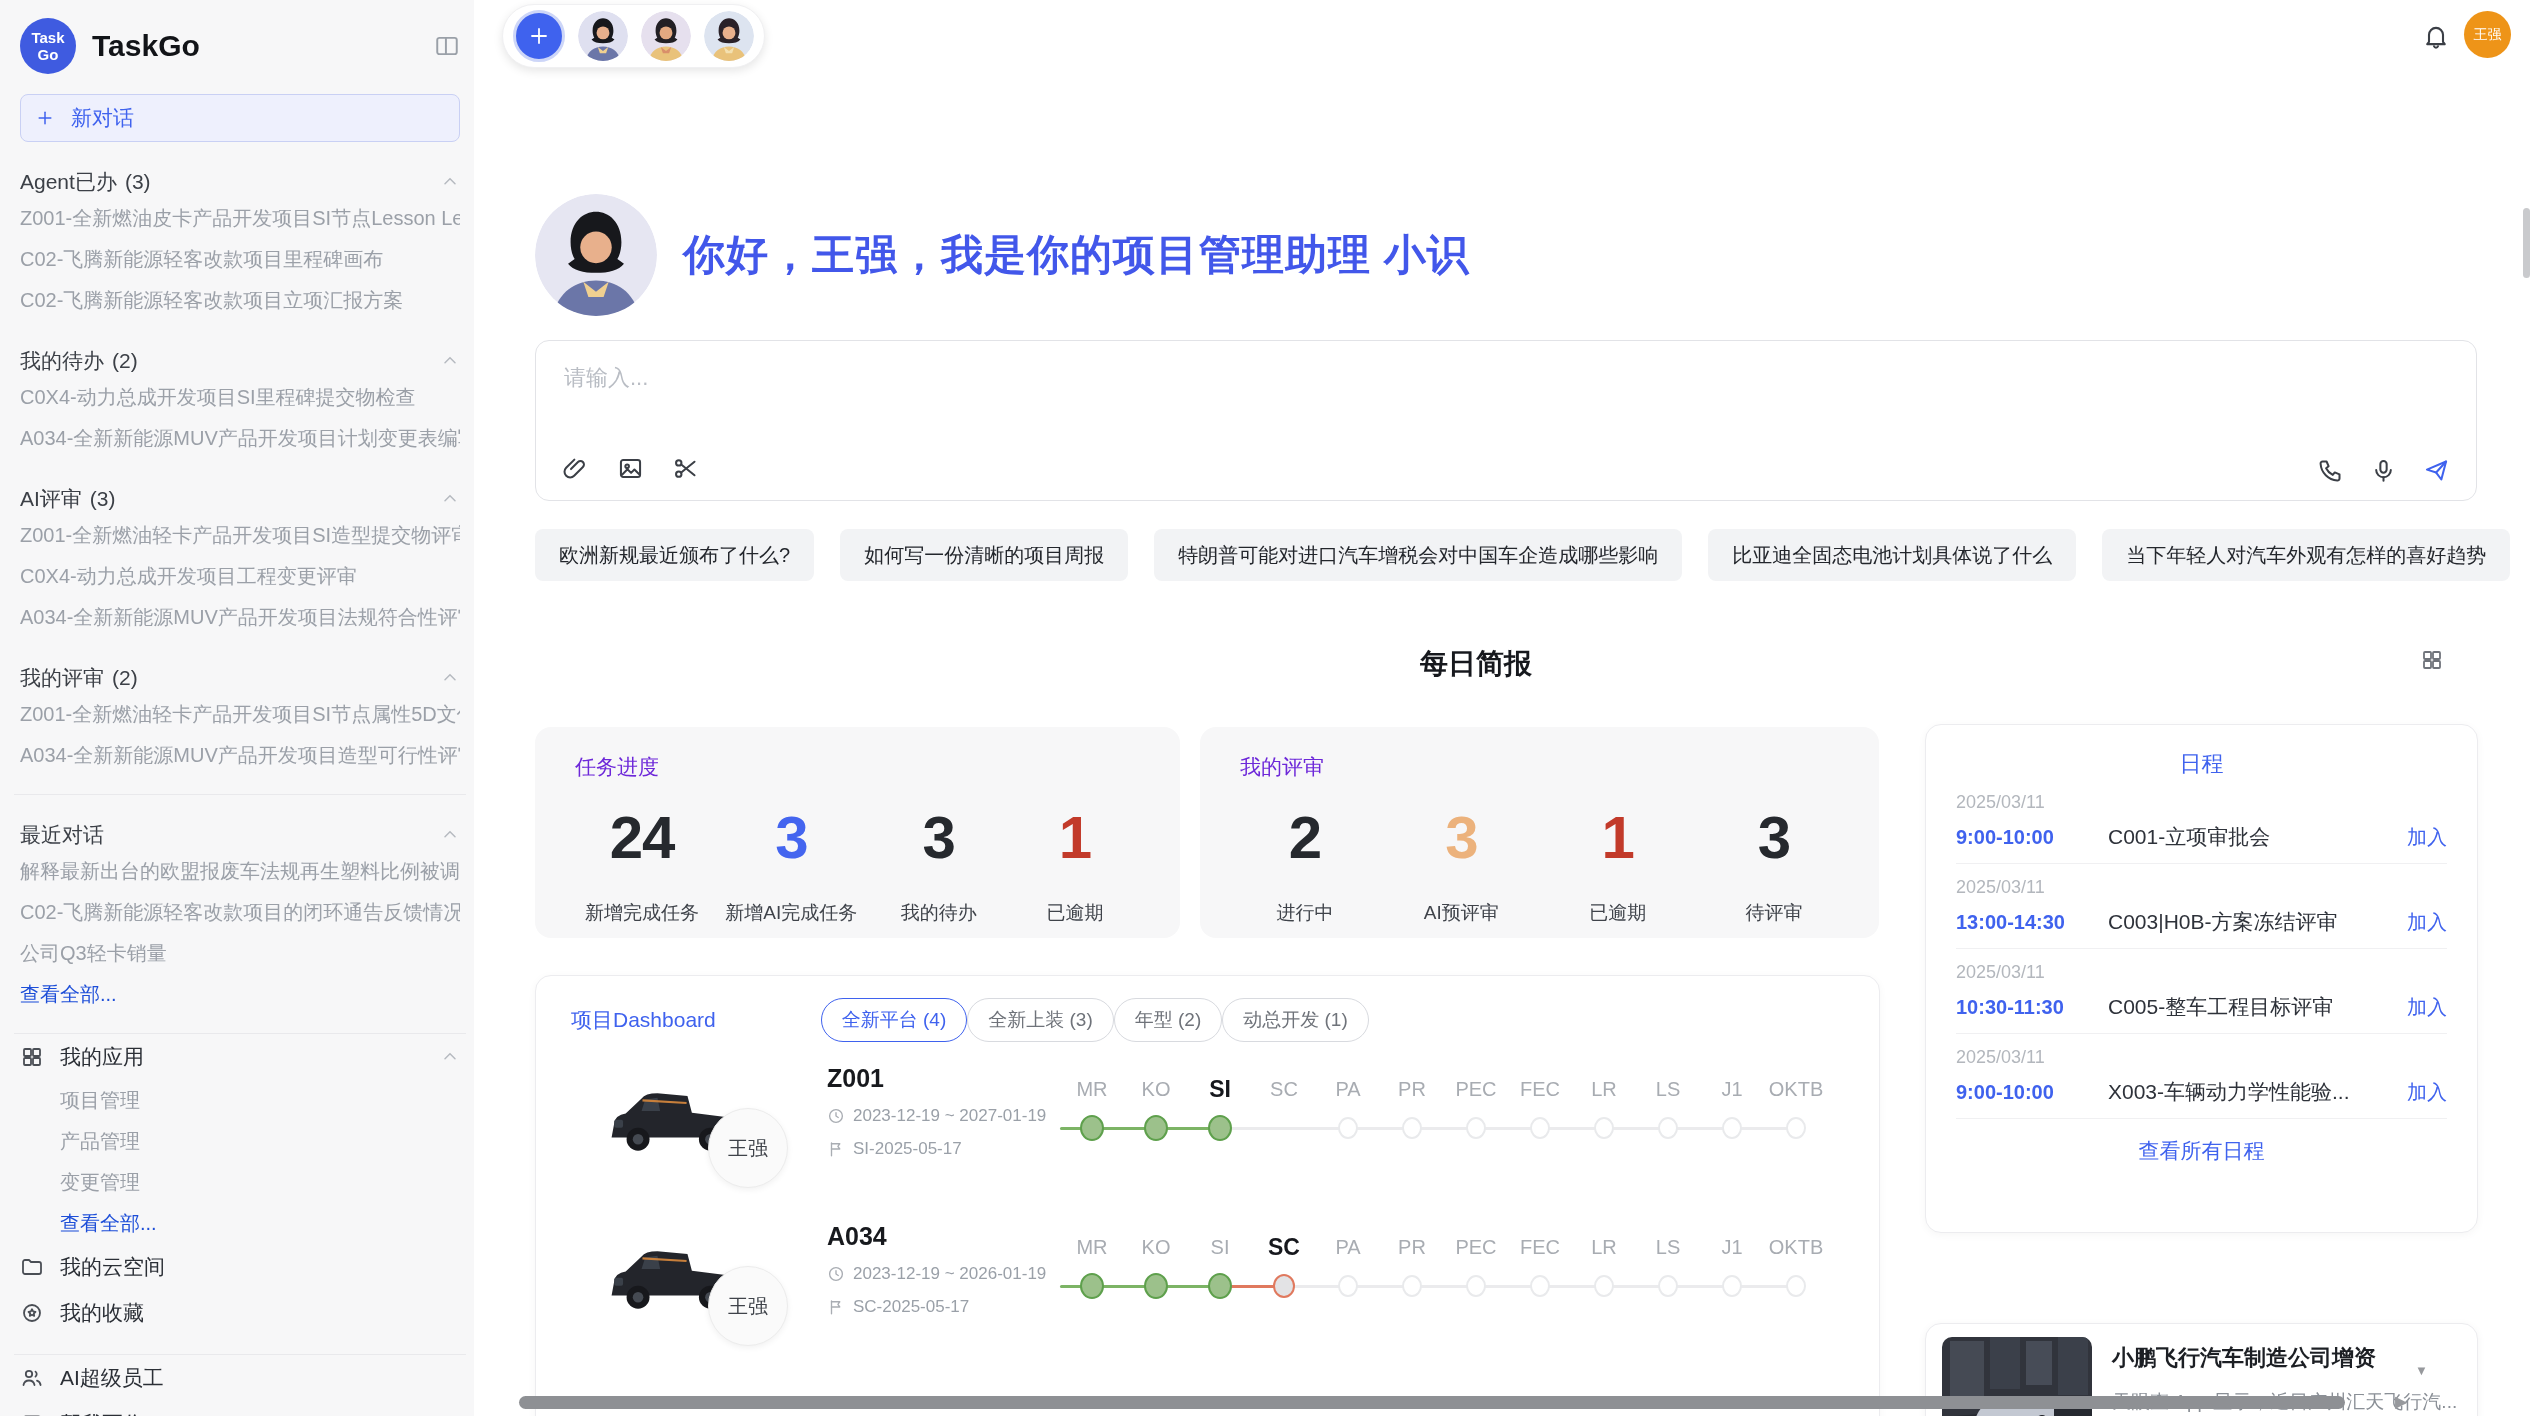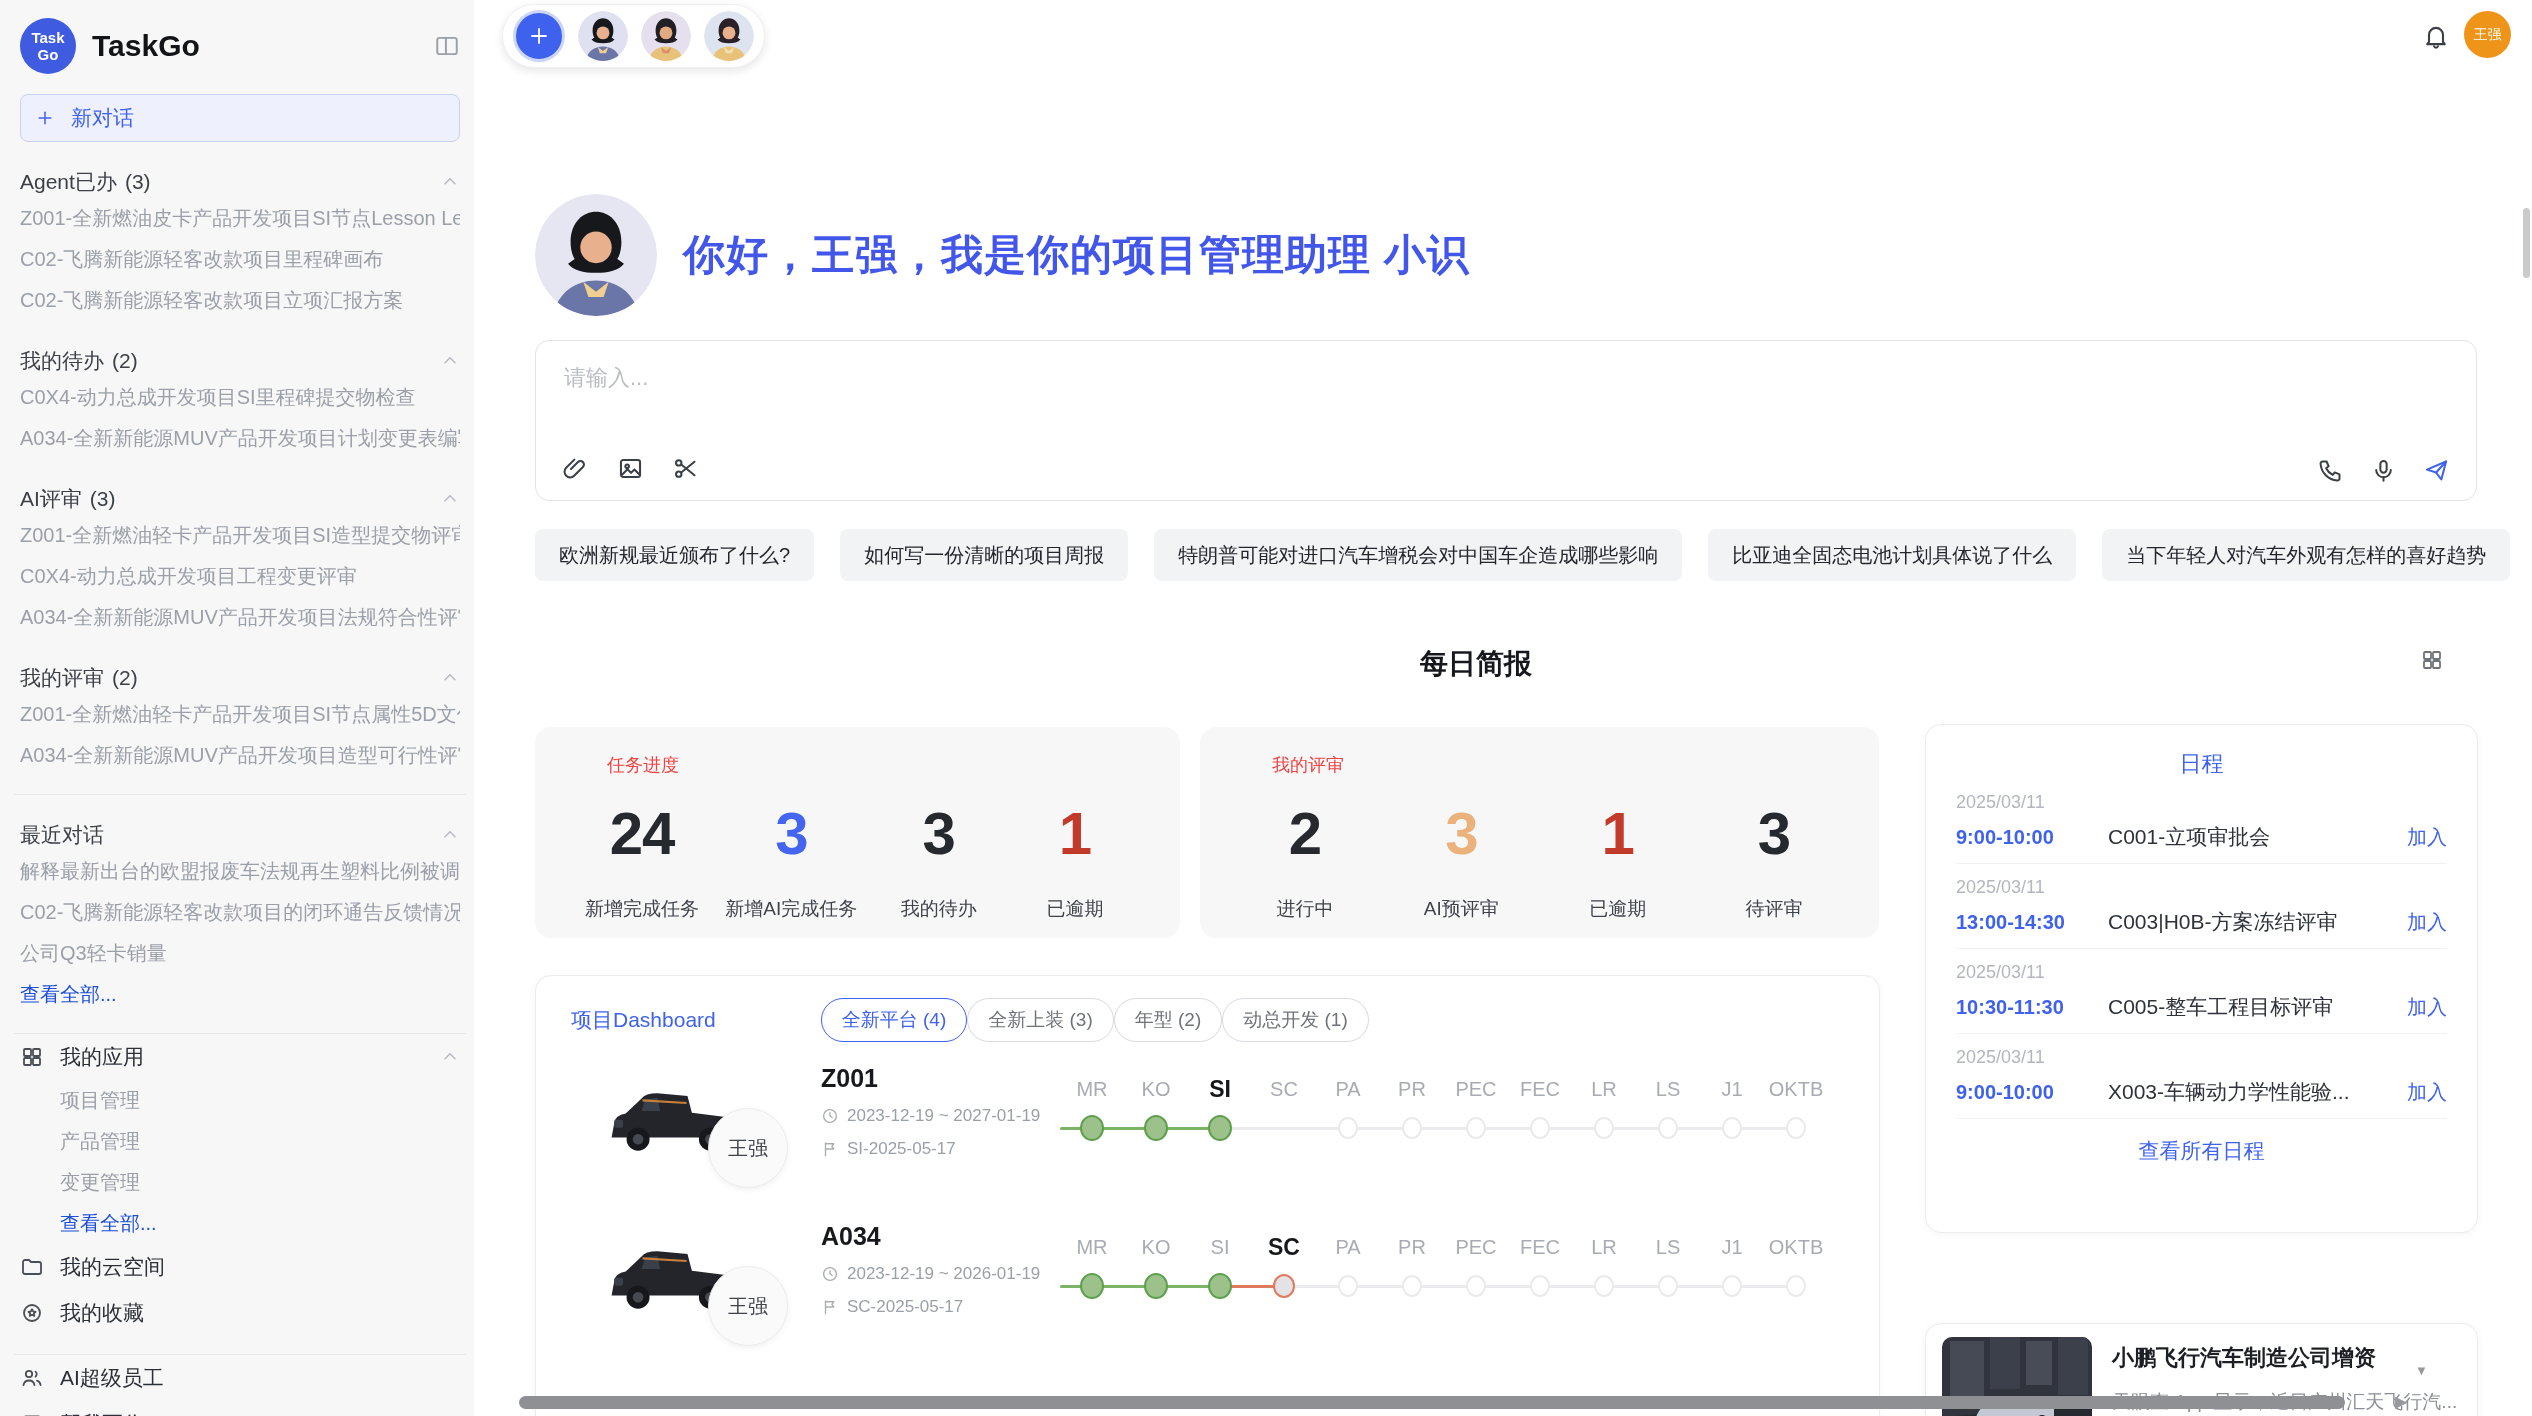--- a/index.html
+++ b/index.html
@@ -73,42 +73,42 @@
         font-size:20px;color:#23262c;white-space:nowrap;cursor:pointer;}
 
   .daily-title{position:absolute;left:0;top:645px;width:2004px;text-align:center;font-size:28px;
                font-weight:bold;color:#16181d;}
   .daily-grid-icon{position:absolute;left:1946px;top:648px;width:24px;height:24px;color:#6f737a;cursor:pointer;}
 
   .stats-row{position:absolute;left:61px;top:727px;display:flex;gap:20px;}
   .stat-card{background:#f7f7f8;border-radius:16px;height:211px;box-sizing:border-box;padding:26px 40px;}
   .stat-card.c1{width:645px;}
   .stat-card.c2{width:679px;}
-  .stat-title{font-size:18px;color:#ef4444;margin-left:32px;}
+  .stat-title{font-size:21px;color:#6d28d9;}
   .stat-grid{display:flex;justify-content:space-between;margin-top:22px;padding:0 10px;}
   .stat{text-align:center;min-width:110px;}
   .stat-num{font-size:60px;font-weight:600;letter-spacing:-1px;color:#26292e;}
   .stat-num.blue{color:#4465ef;} .stat-num.red{color:#c23a2a;} .stat-num.tan{color:#ecb27c;}
   .stat-label{margin-top:28px;font-size:19px;color:#3f434a;}
 
   .dash-card{position:absolute;left:61px;top:975px;width:1345px;height:560px;border:1px solid #ececef;
              border-radius:16px;background:#fff;box-shadow:0 2px 8px rgba(0,0,0,.04);box-sizing:border-box;}
   .dash-head{display:flex;align-items:center;padding:22px 0 0 35px;}
   .dash-title{font-size:21px;color:#3f62ee;}
   .dash-tabs{display:flex;margin-left:105px;}
   .dash-tab{height:44px;line-height:42px;padding:0 20px;border:1px solid #d8dadf;border-radius:22px;
             font-size:19px;color:#6f737a;background:#fff;cursor:pointer;white-space:nowrap;box-sizing:border-box;}
   .dash-tab.active{border-color:#3f62ee;color:#3f62ee;}
   .dash-row{position:absolute;left:0;width:1345px;height:150px;}
   .truck{position:absolute;left:65px;top:14px;width:150px;height:96px;}
   .truck svg{width:100%;height:100%;}
   .owner-badge{position:absolute;left:172px;top:52px;width:78px;height:78px;border-radius:50%;background:#fafafa;
                border:1px solid #ececec;box-shadow:0 2px 6px rgba(0,0,0,.06);display:flex;align-items:center;
                justify-content:center;font-size:20px;color:#3f434a;}
-  .proj-info{position:absolute;left:285px;top:8px;}
+  .proj-info{position:absolute;left:291px;top:8px;}
   .proj-code{font-size:25px;font-weight:bold;color:#17191d;}
   .proj-meta{display:flex;align-items:center;gap:8px;margin-top:13px;font-size:17px;color:#9aa0a8;}
   .proj-meta .icon{width:18px;height:18px;color:#a9adb3;}
   .ms-track{position:absolute;left:524px;top:16px;width:768px;}
   .ms-labels{display:flex;height:34px;align-items:center;}
   .ms-label{width:64px;text-align:center;font-size:20px;color:#a8acb2;}
   .ms-label.active{font-size:23px;font-weight:bold;color:#16181d;}
   .ms-dots{position:relative;height:44px;}
   .ms-line{position:absolute;top:50%;height:3px;margin-top:-1.5px;background:#ebebed;border-radius:2px;}
   .ms-line.green{background:#7cb465;} .ms-line.red{background:#e0795e;}

